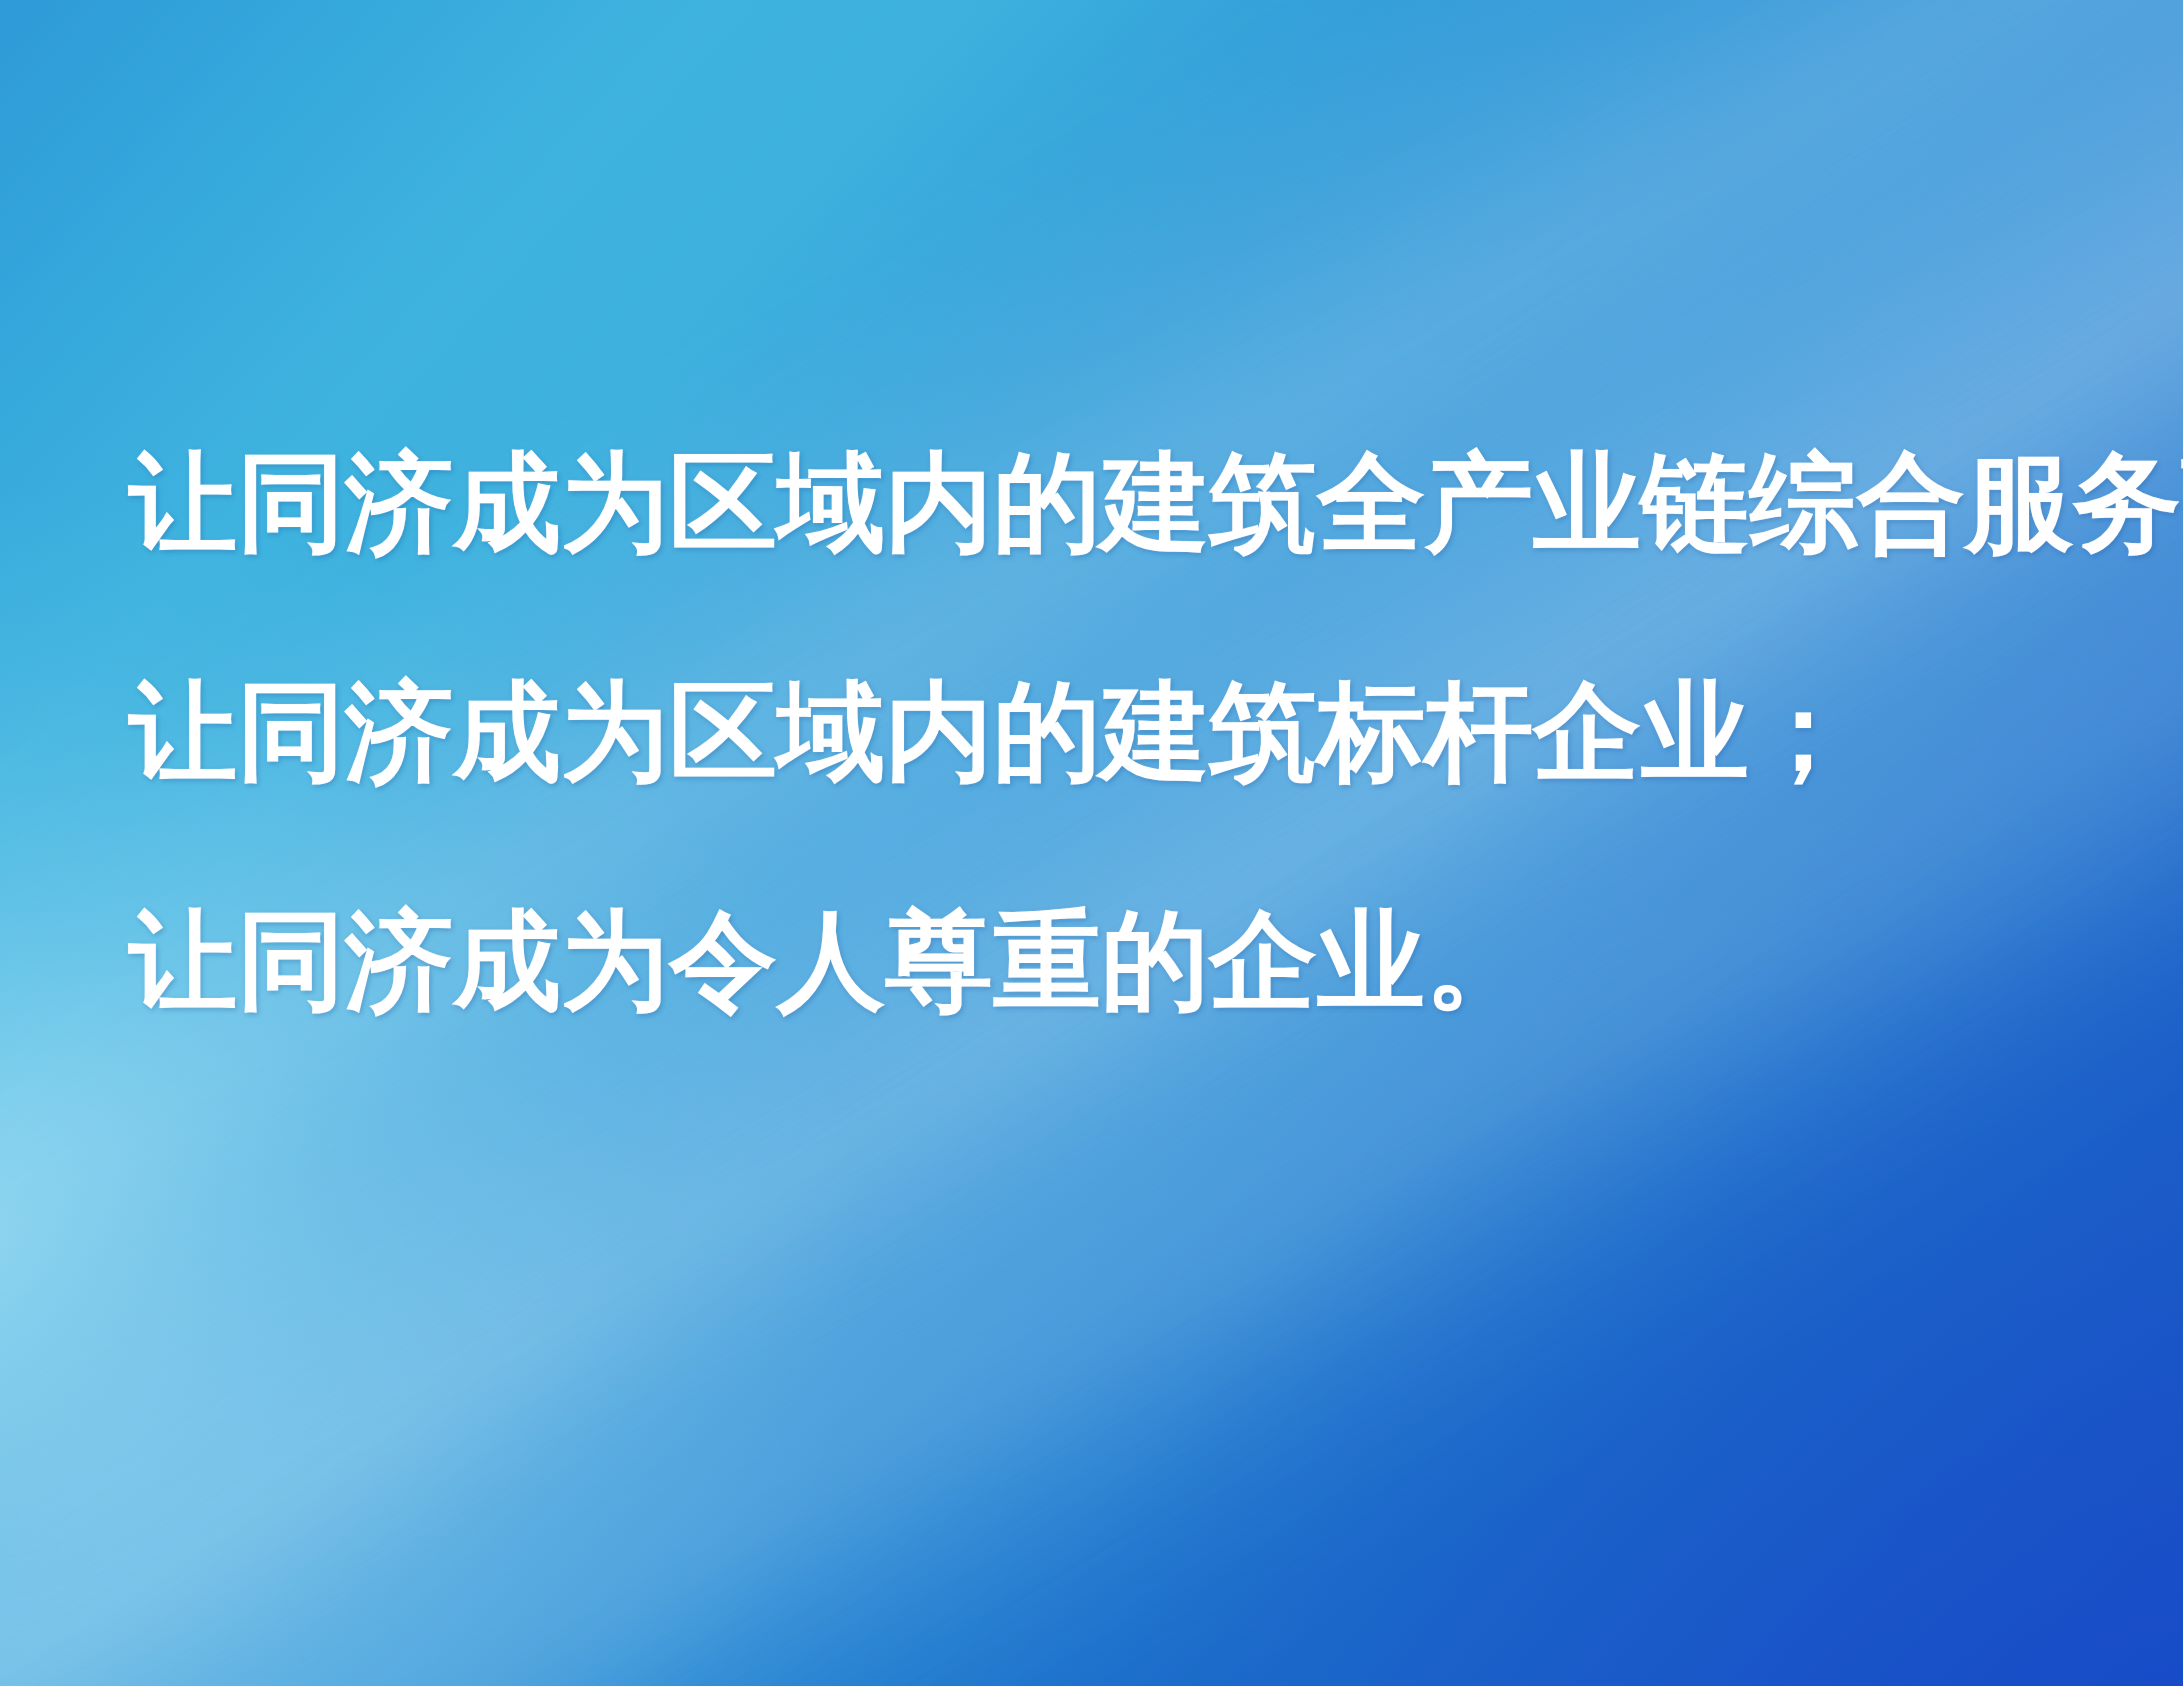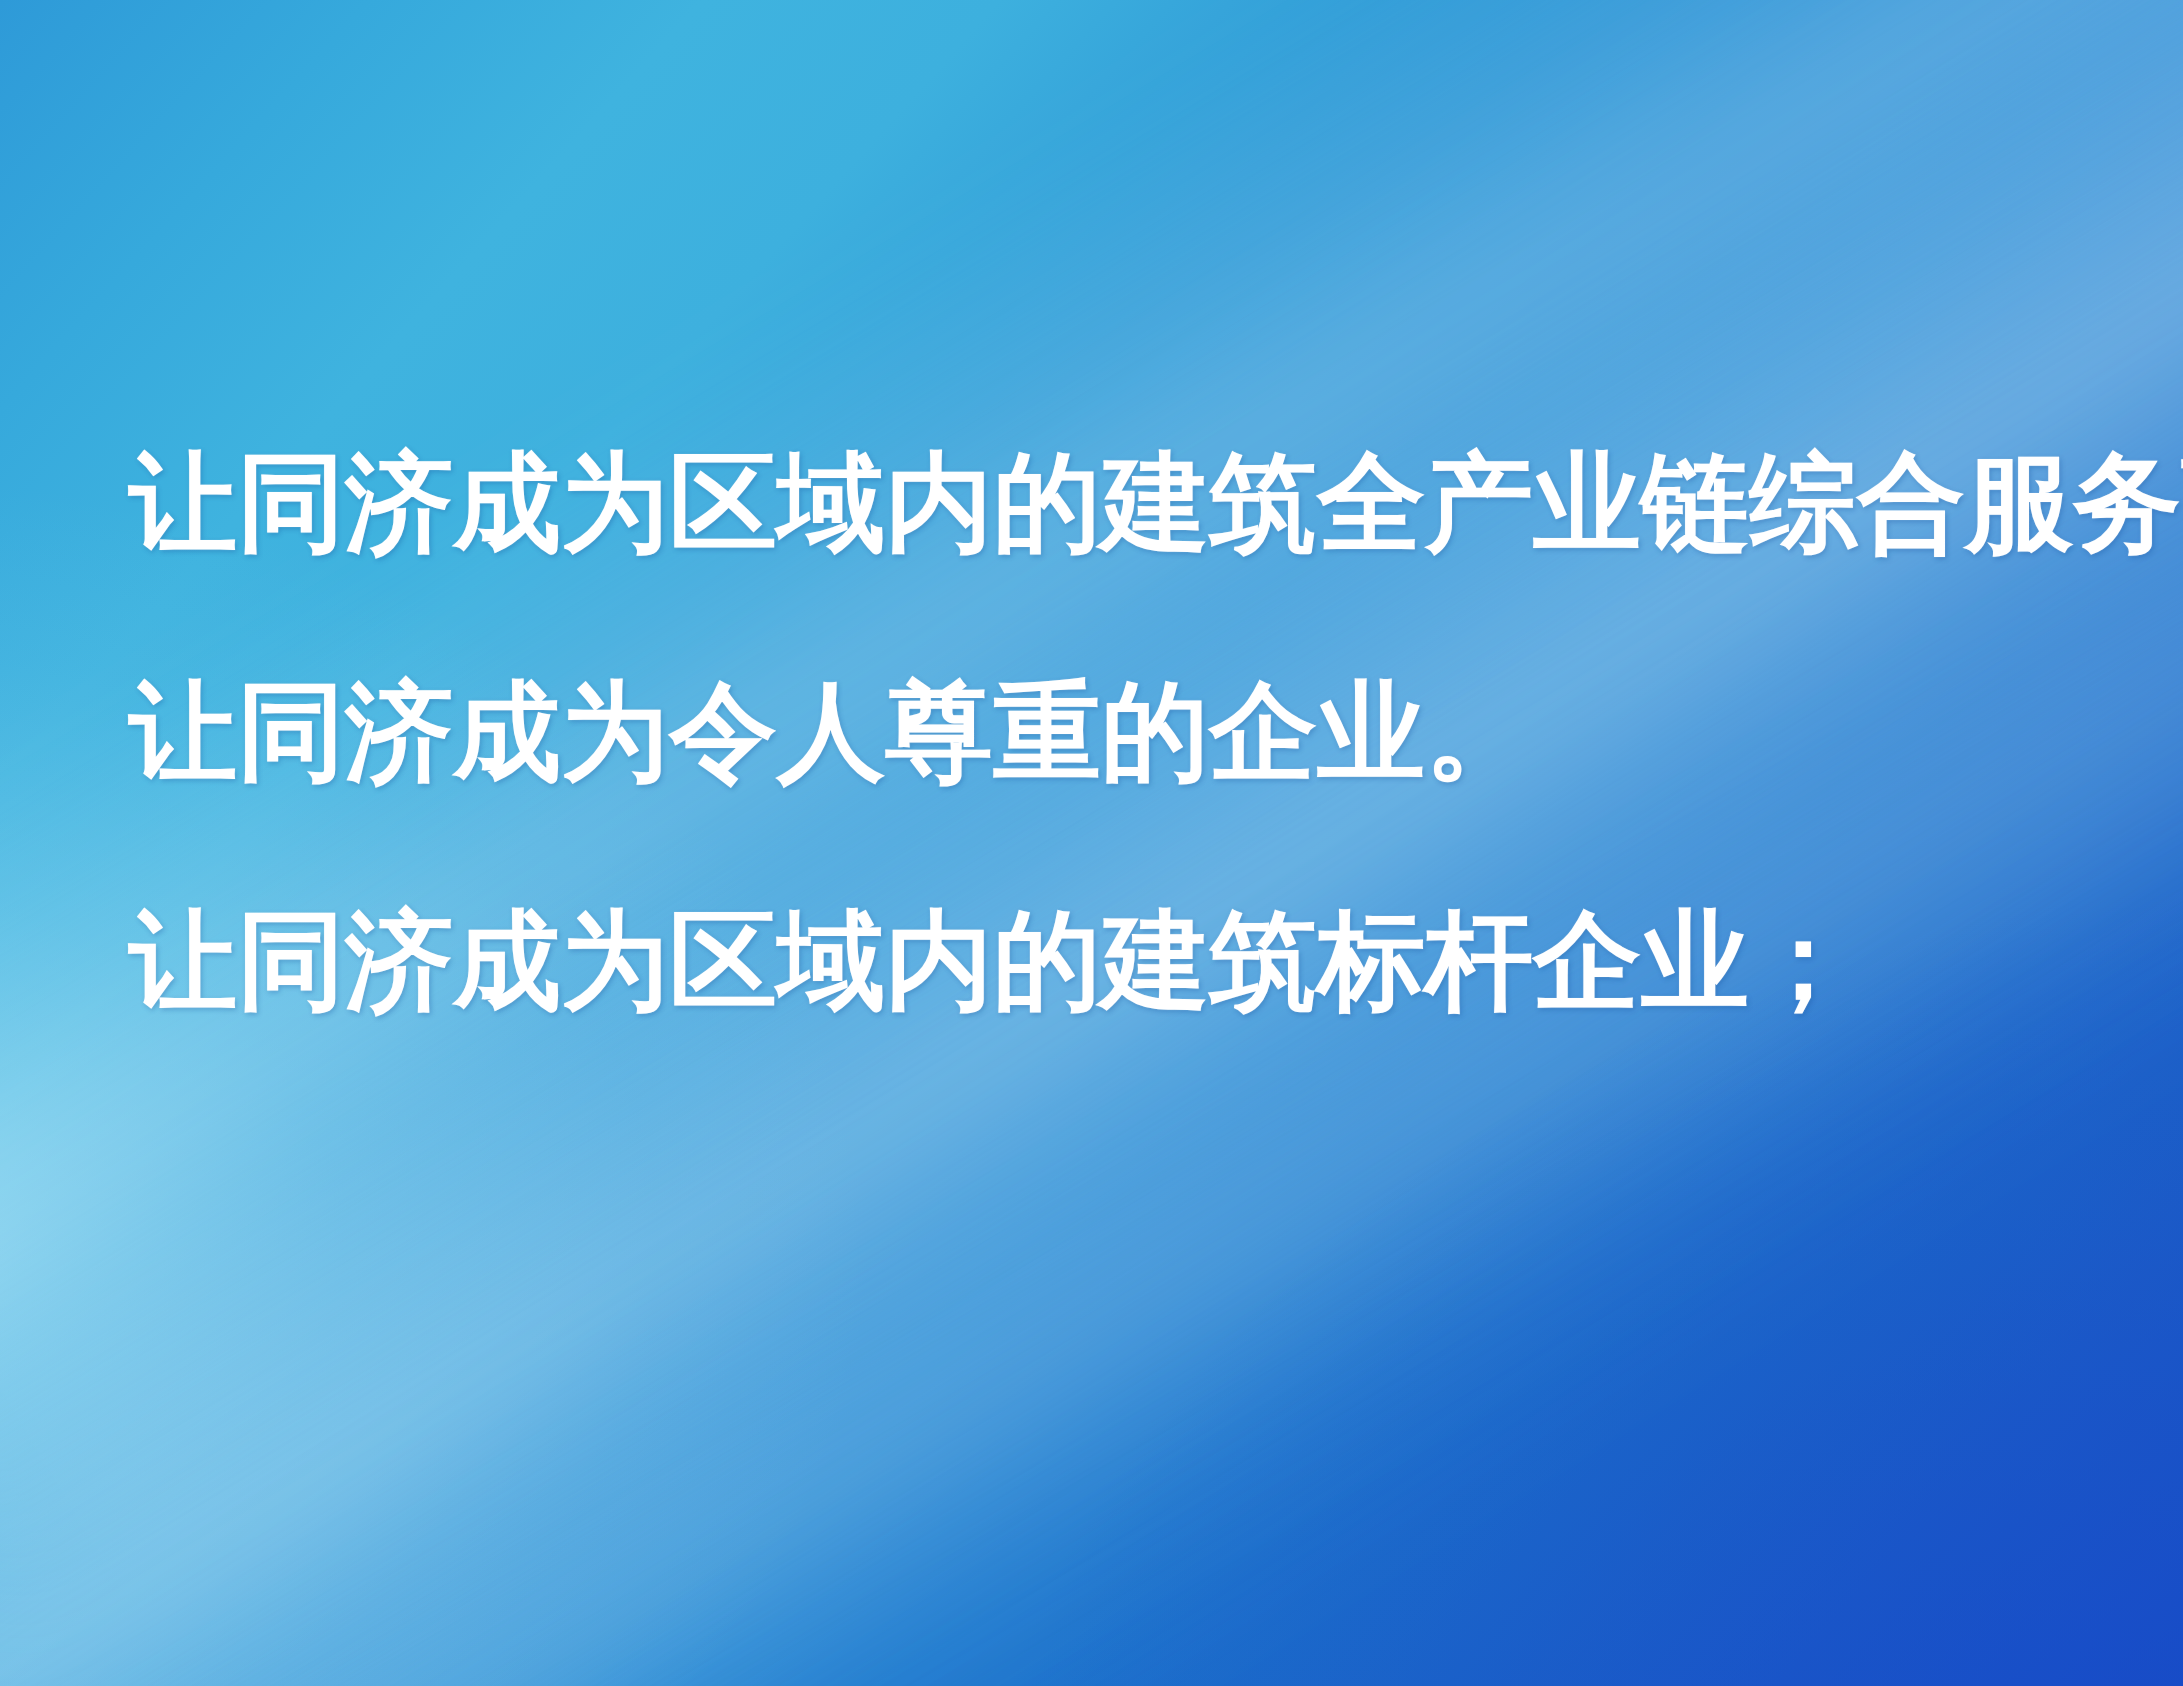--- a/index.html
+++ b/index.html
@@ -154,18 +154,18 @@
 <div id="slide">
 
   <div class="streak" id="streak-main"></div>
   <div class="streak" id="streak-upper"></div>
   <div class="streak" id="streak-lower"></div>
   <div id="corner-deep"></div>
   <div id="corner-light"></div>
 
   <div id="text-block">
     <p class="slide-line">让同济成为区域内的建筑全产业链综合服务商；</p>
+    <p class="slide-line">让同济成为区域内的建筑标杆企业；</p>
     <p class="slide-line">让同济成为令人尊重的企业。</p>
-    <p class="slide-line">让同济成为区域内的建筑标杆企业；</p>
   </div>
 
 </div>
 
 
 </body></html>

